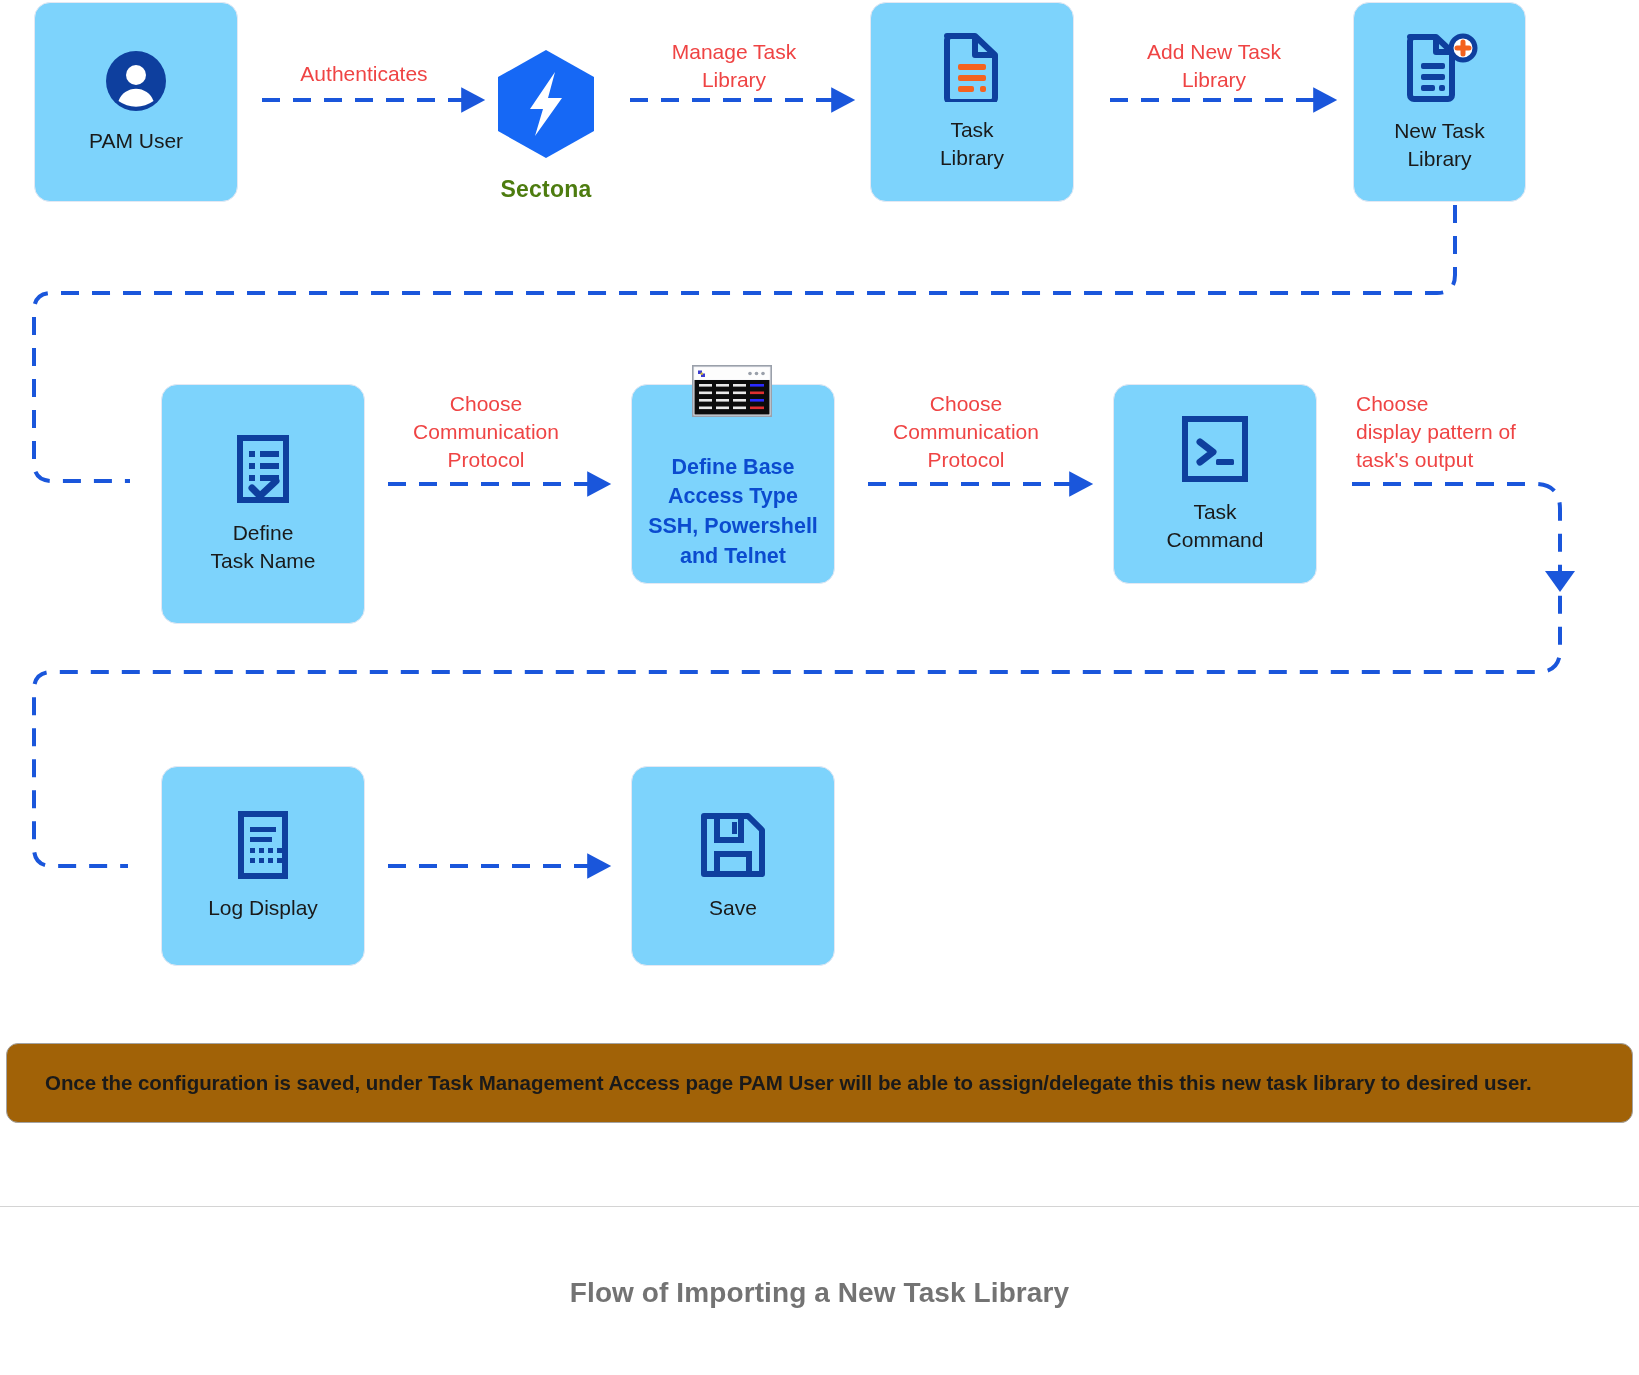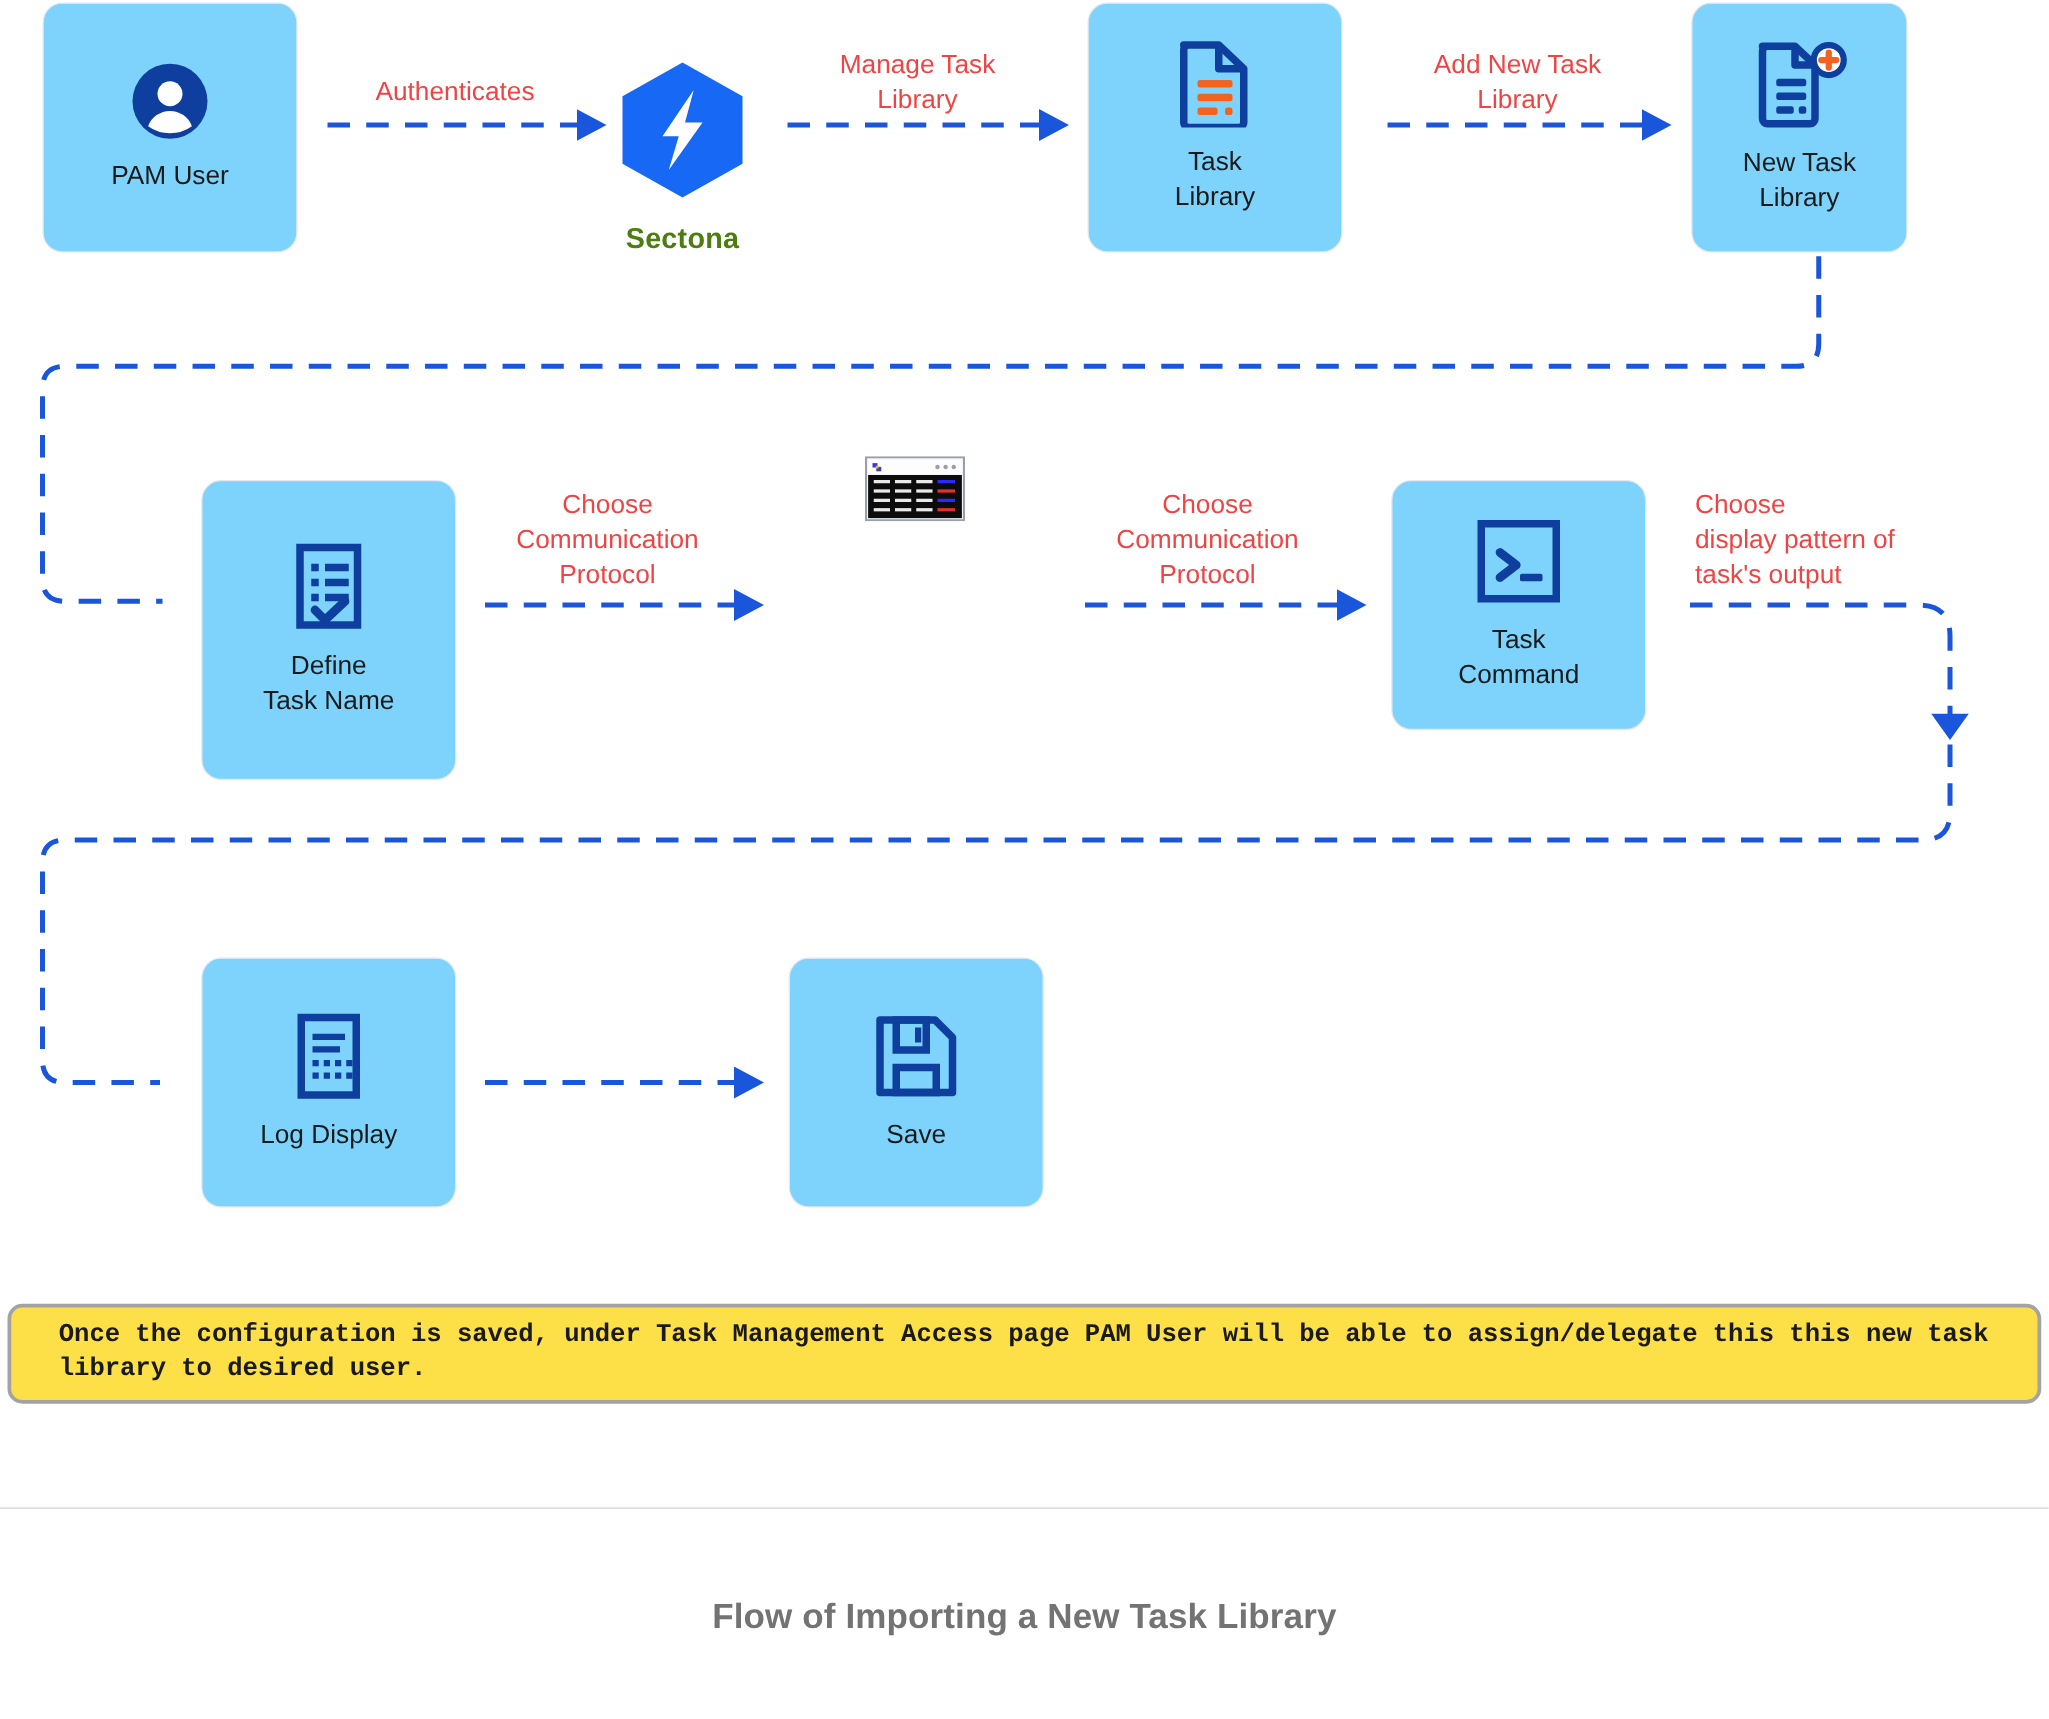--- a/index.html
+++ b/index.html
@@ -85,26 +85,25 @@
     pointer-events: none;
   }
 
   
   #note {
     position: absolute;
     left: 6px;
     top: 1043px;
     width: 1627px;
     height: 80px;
-    background: #fde047;
-    border: 3px solid #a3a3a3;
+    background: #a16207;
+    border: 1px solid #a3a3a3;
     border-radius: 12px;
     display: flex;
     align-items: center;
-    font-family: Liberation Mono, monospace;
   }
   #note .note-text {
     padding: 0 38px;
     font-size: 20.5px;
     font-weight: bold;
     color: #1a1a1a;
     line-height: 1.3;
     letter-spacing: -0.05px;
   }
 
@@ -236,20 +235,26 @@
         <rect x="28" y="30" width="19" height="6" fill="#0e3f9e"></rect>
         <rect x="17" y="42" width="6" height="6" fill="#0e3f9e"></rect>
         <rect x="28" y="42" width="19" height="6" fill="#0e3f9e"></rect>
         <path d="M20 55 l8 8 l16 -15" fill="none" stroke="#0e3f9e" stroke-width="7" stroke-linecap="round" stroke-linejoin="round"></path>
       </svg>
     </span>
     <span class="node-label">Define
 Task Name</span>
   </div>
 
+  <div class="node" style="left:631px; top:384px; width:204px; height:200px;">
+    <span class="node-label accent" style="margin-top:56px;">Define Base
+Access Type
+SSH, Powershell
+and Telnet</span>
+  </div>
 
   <div class="term-icon" style="left:692px; top:365px;">
     <svg width="80" height="52" viewBox="0 0 80 52">
       <rect x="0.8" y="0.8" width="78.4" height="50.4" fill="#f2f3f7" stroke="#9aa0aa" stroke-width="1.6"></rect>
       <rect x="2.5" y="2.5" width="75" height="12" fill="#fdfdfd"></rect>
       <rect x="6" y="5.5" width="4" height="3.5" fill="#3b3bcf"></rect>
       <rect x="9" y="8.5" width="4" height="3.5" fill="#3b3bcf"></rect>
       <rect x="8.6" y="7.6" width="2.2" height="2.2" fill="#d8c12a"></rect>
       <circle cx="58" cy="8.5" r="1.8" fill="#9aa0aa"></circle>
       <circle cx="64.5" cy="8.5" r="1.8" fill="#9aa0aa"></circle>

